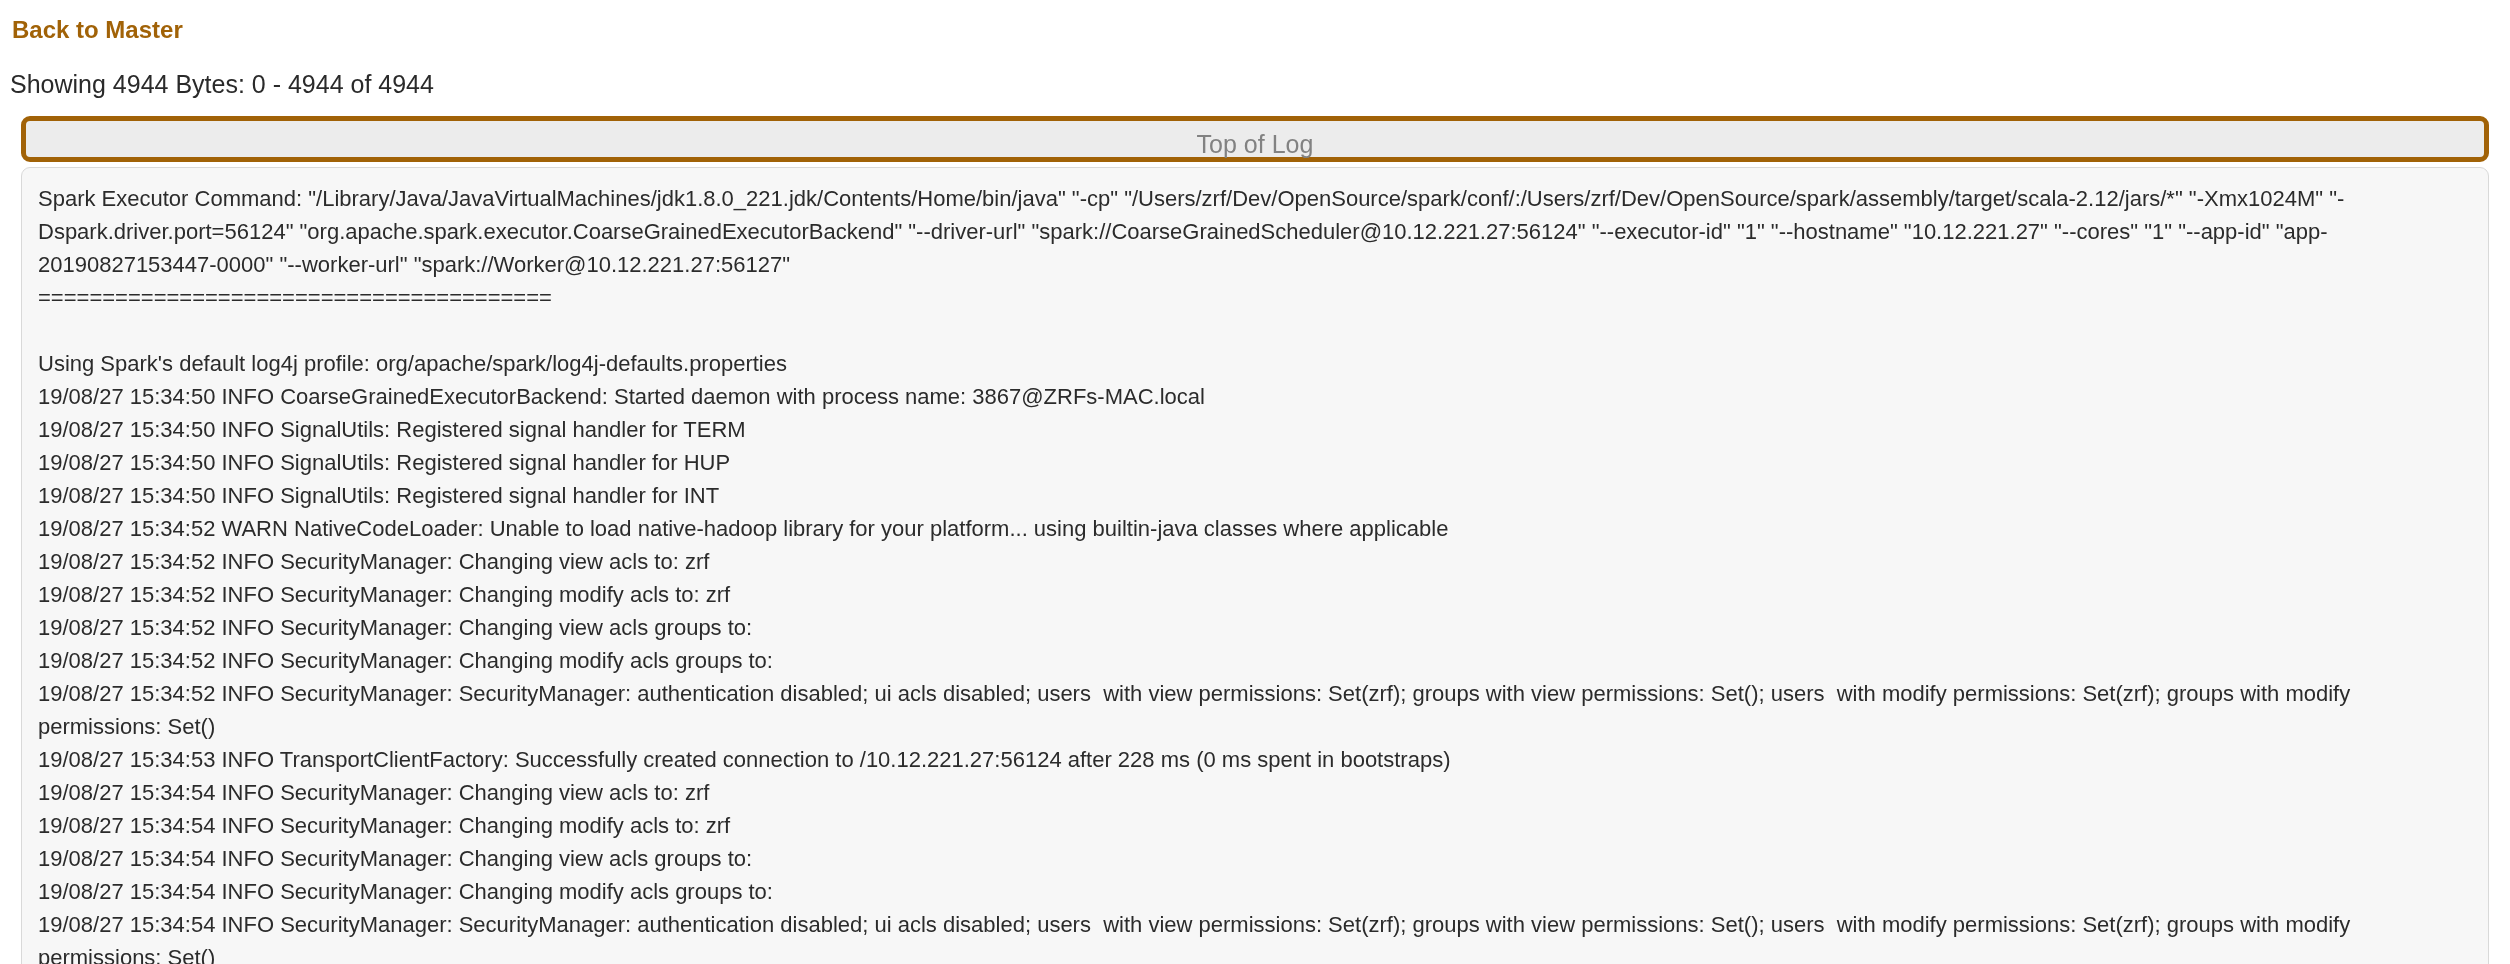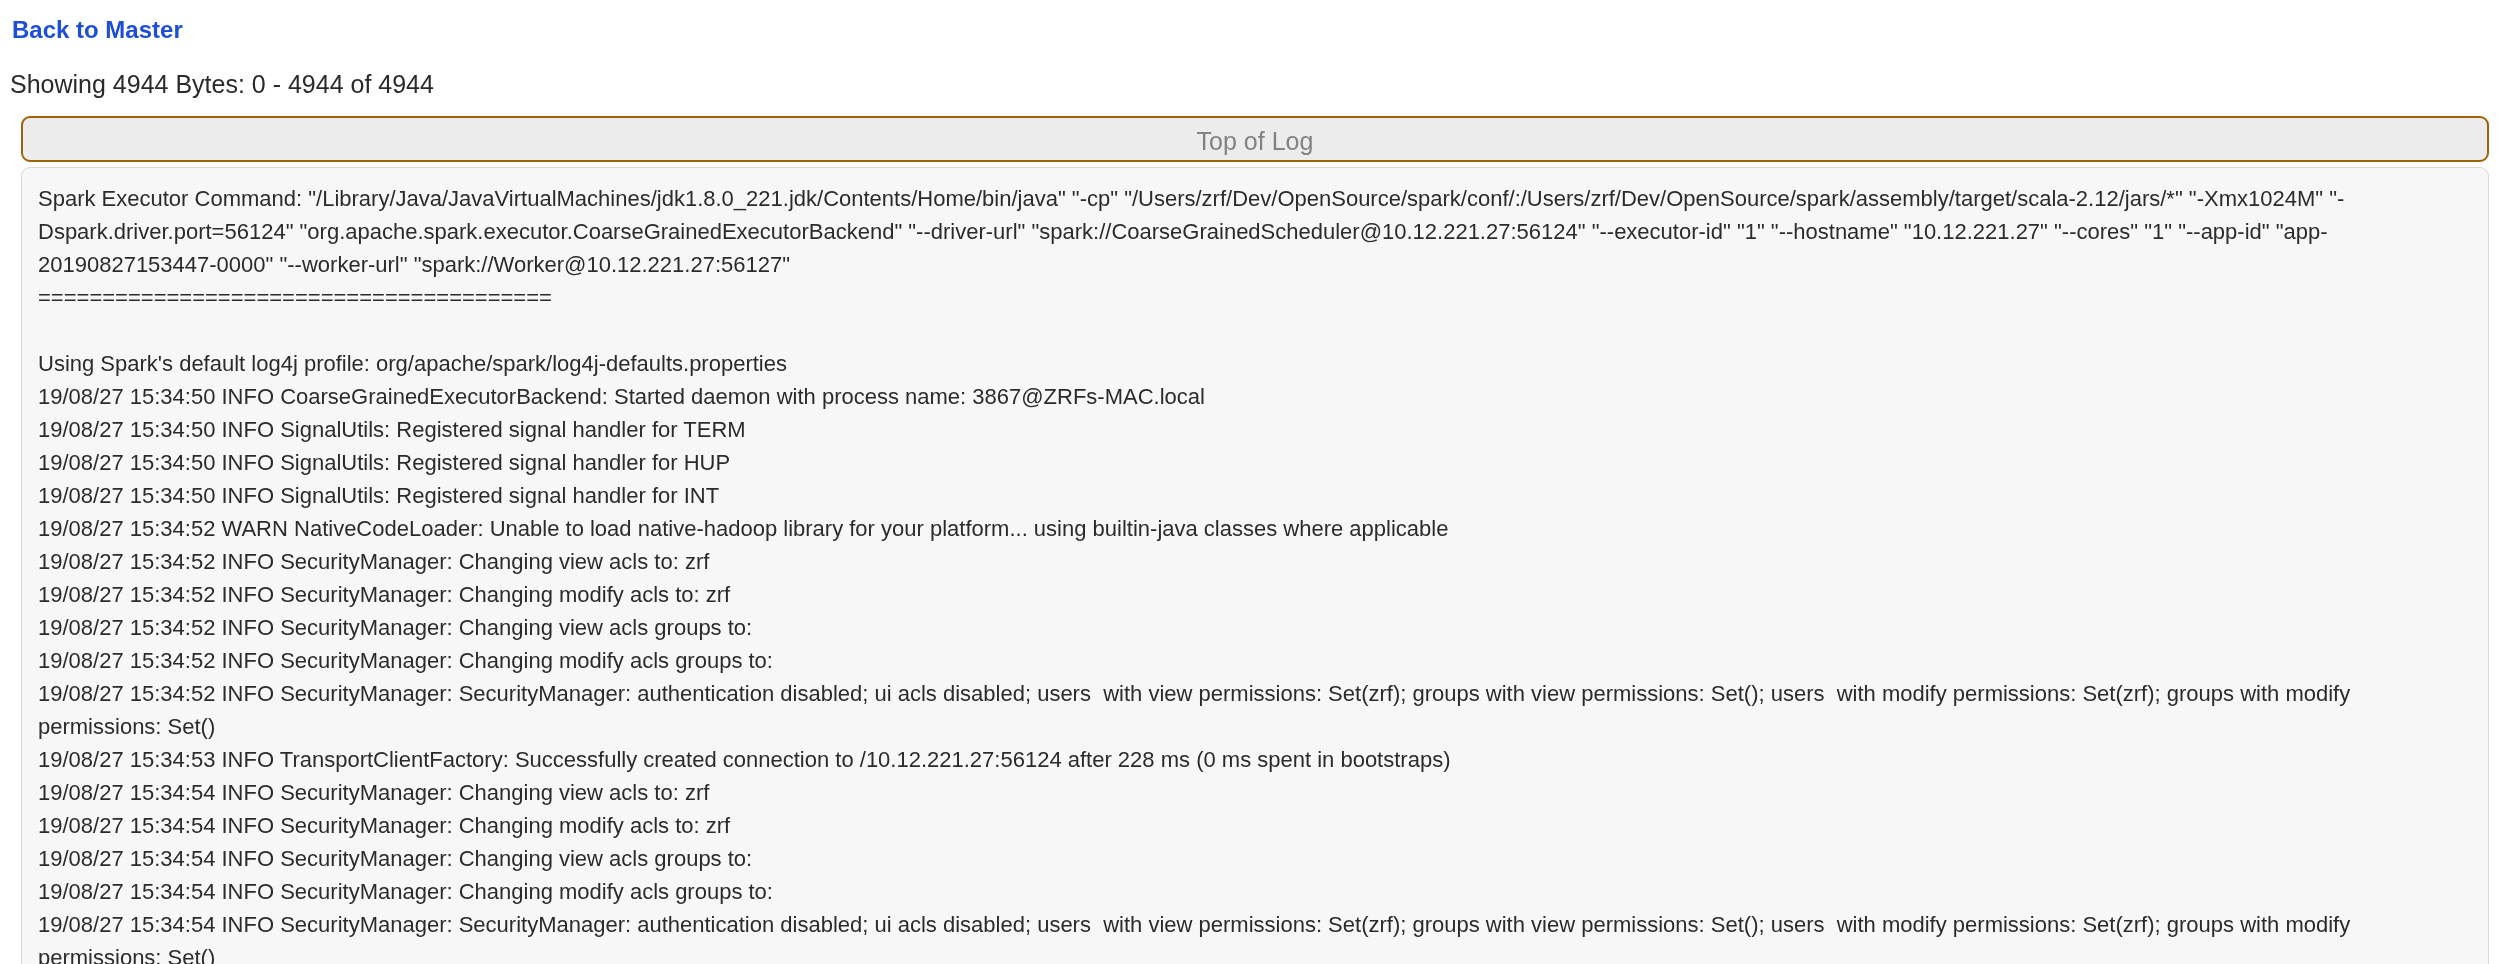--- a/index.html
+++ b/index.html
@@ -12,38 +12,38 @@
     font-family: "Liberation Sans", sans-serif;
   }
   .page {
     width: 2510px;
     height: 964px;
     position: relative;
   }
   .back-link {
     display: inline-block;
     margin: 16px 0 0 12px;
-    color: #1d4ed8;
+    color: #a16207;
     font-size: 24px;
     font-weight: 600;
     text-decoration: none;
     cursor: pointer;
   }
   .byte-info {
     margin: 26px 0 4px 10px;
     font-size: 25px;
     color: #2a2a2a;
   }
   .log-header-bar {
     margin: 17px 21px 5px 21px;
     height: 46px;
     line-height: 46px;
     text-align: center;
     background: #ececec;
-    border: 2px solid #a16207;
+    border: 5px solid #a16207;
     border-radius: 9px;
     color: #828282;
     font-size: 25px;
     box-sizing: border-box;
     cursor: pointer;
   }
   .log-box {
     margin: 0 21px;
     background: #f7f7f7;
     border: 1px solid #d9d9d9;

